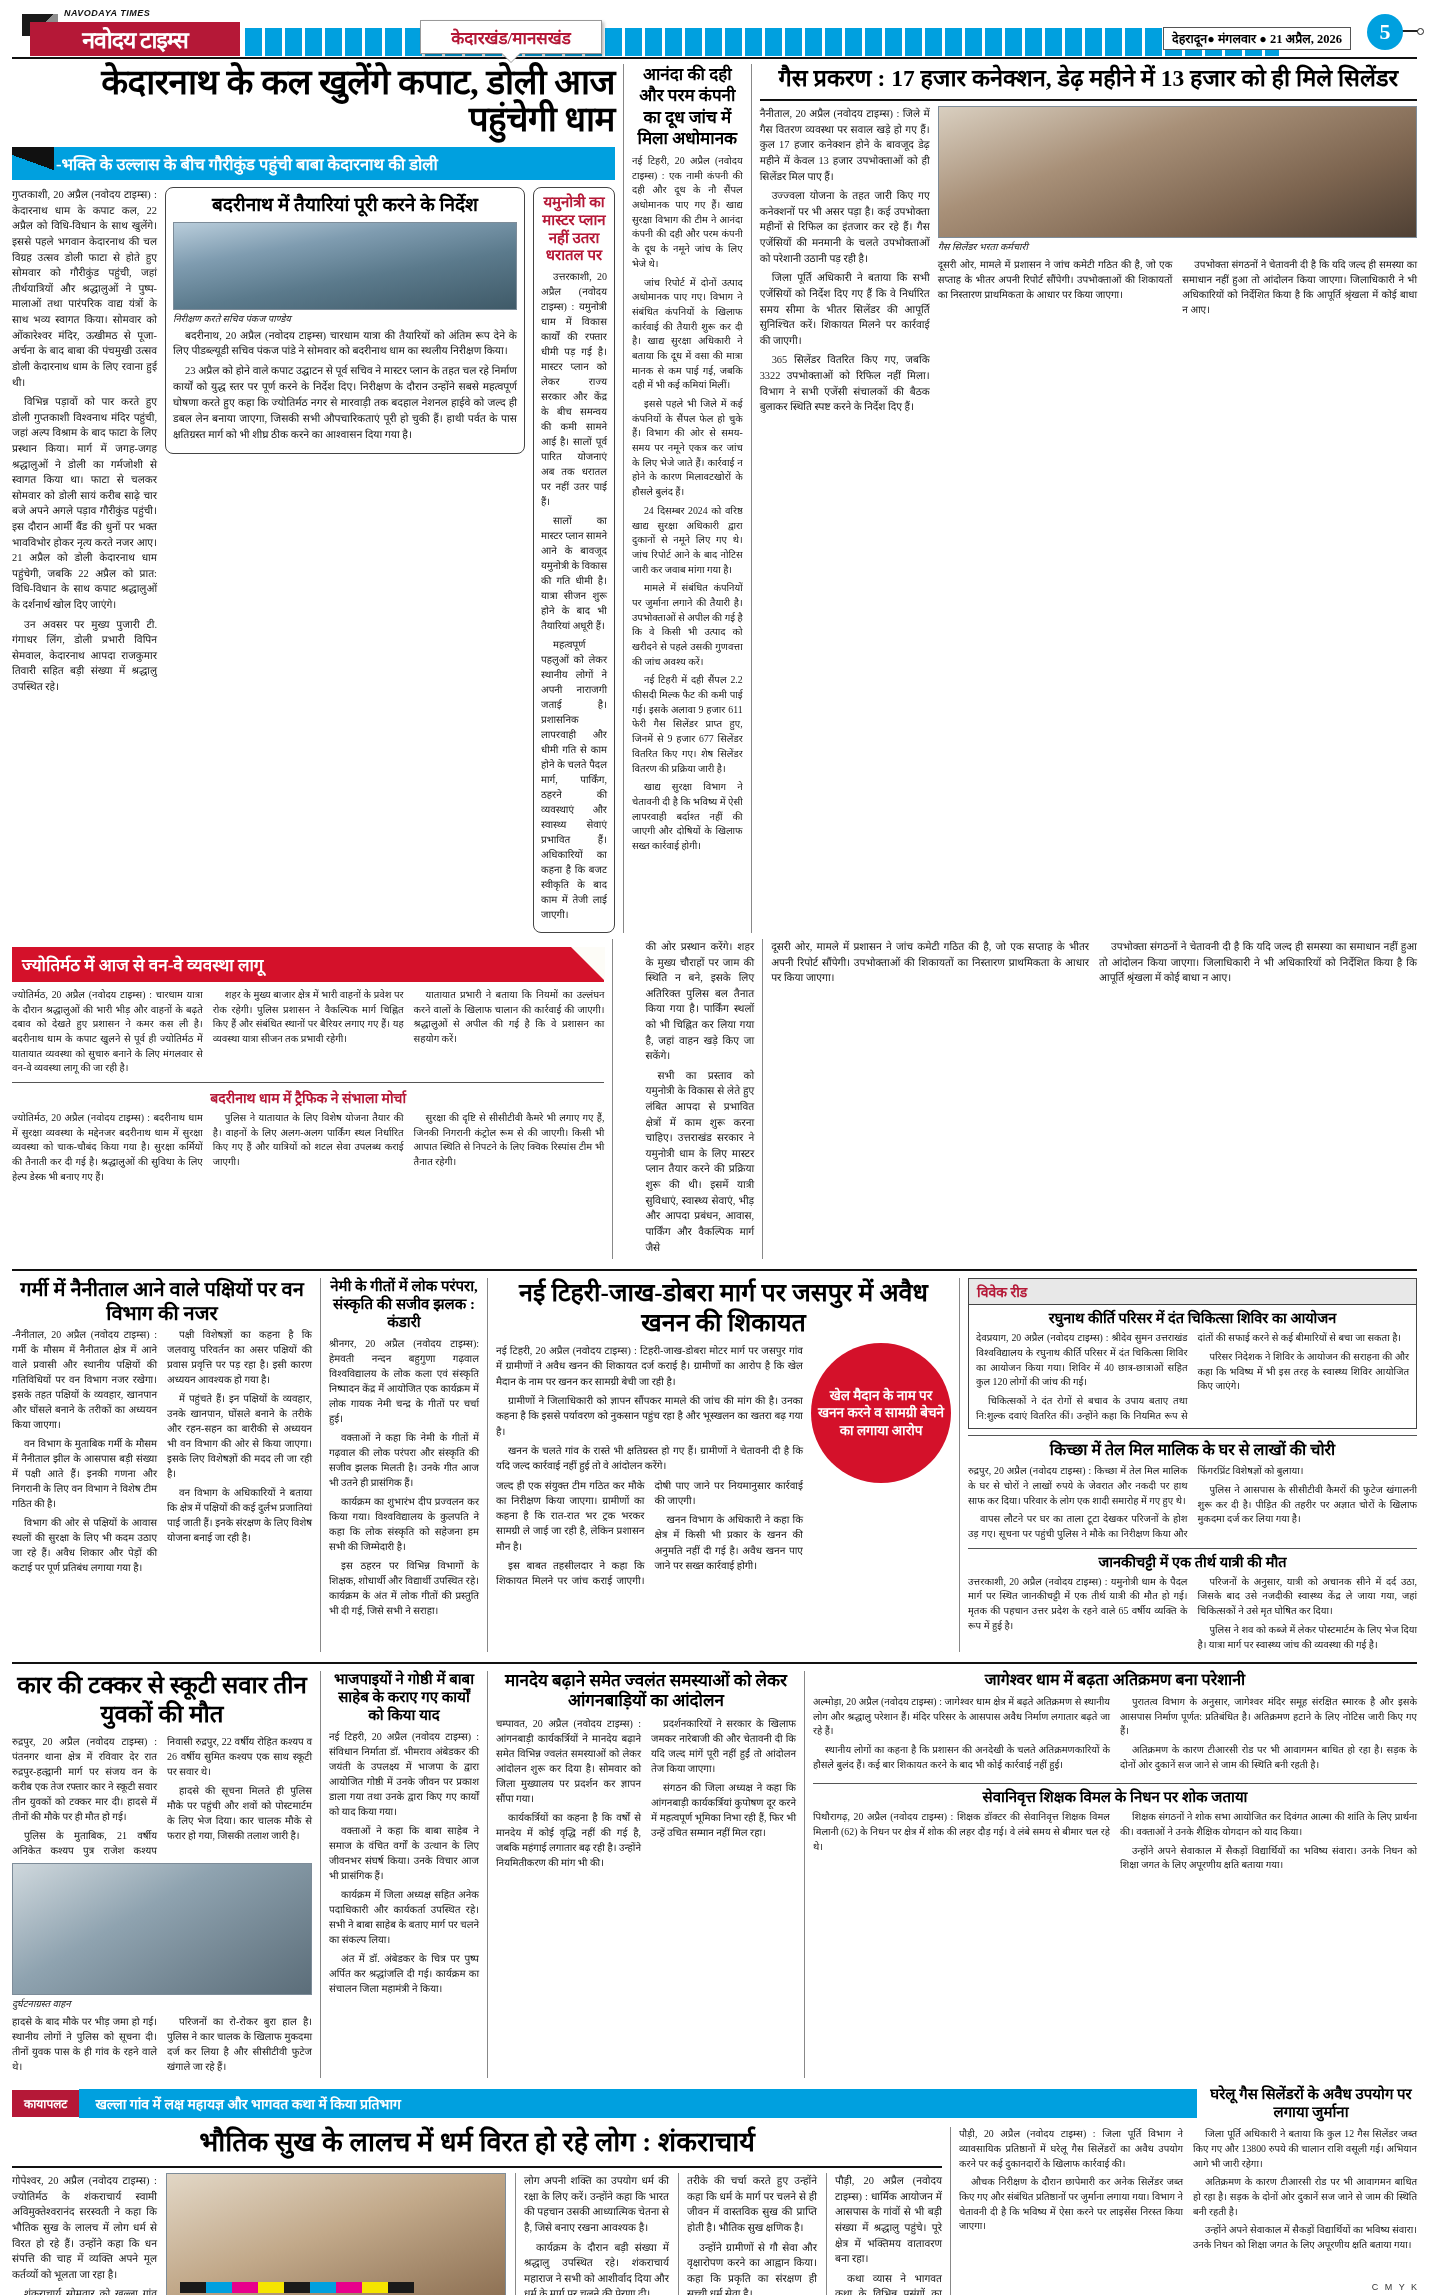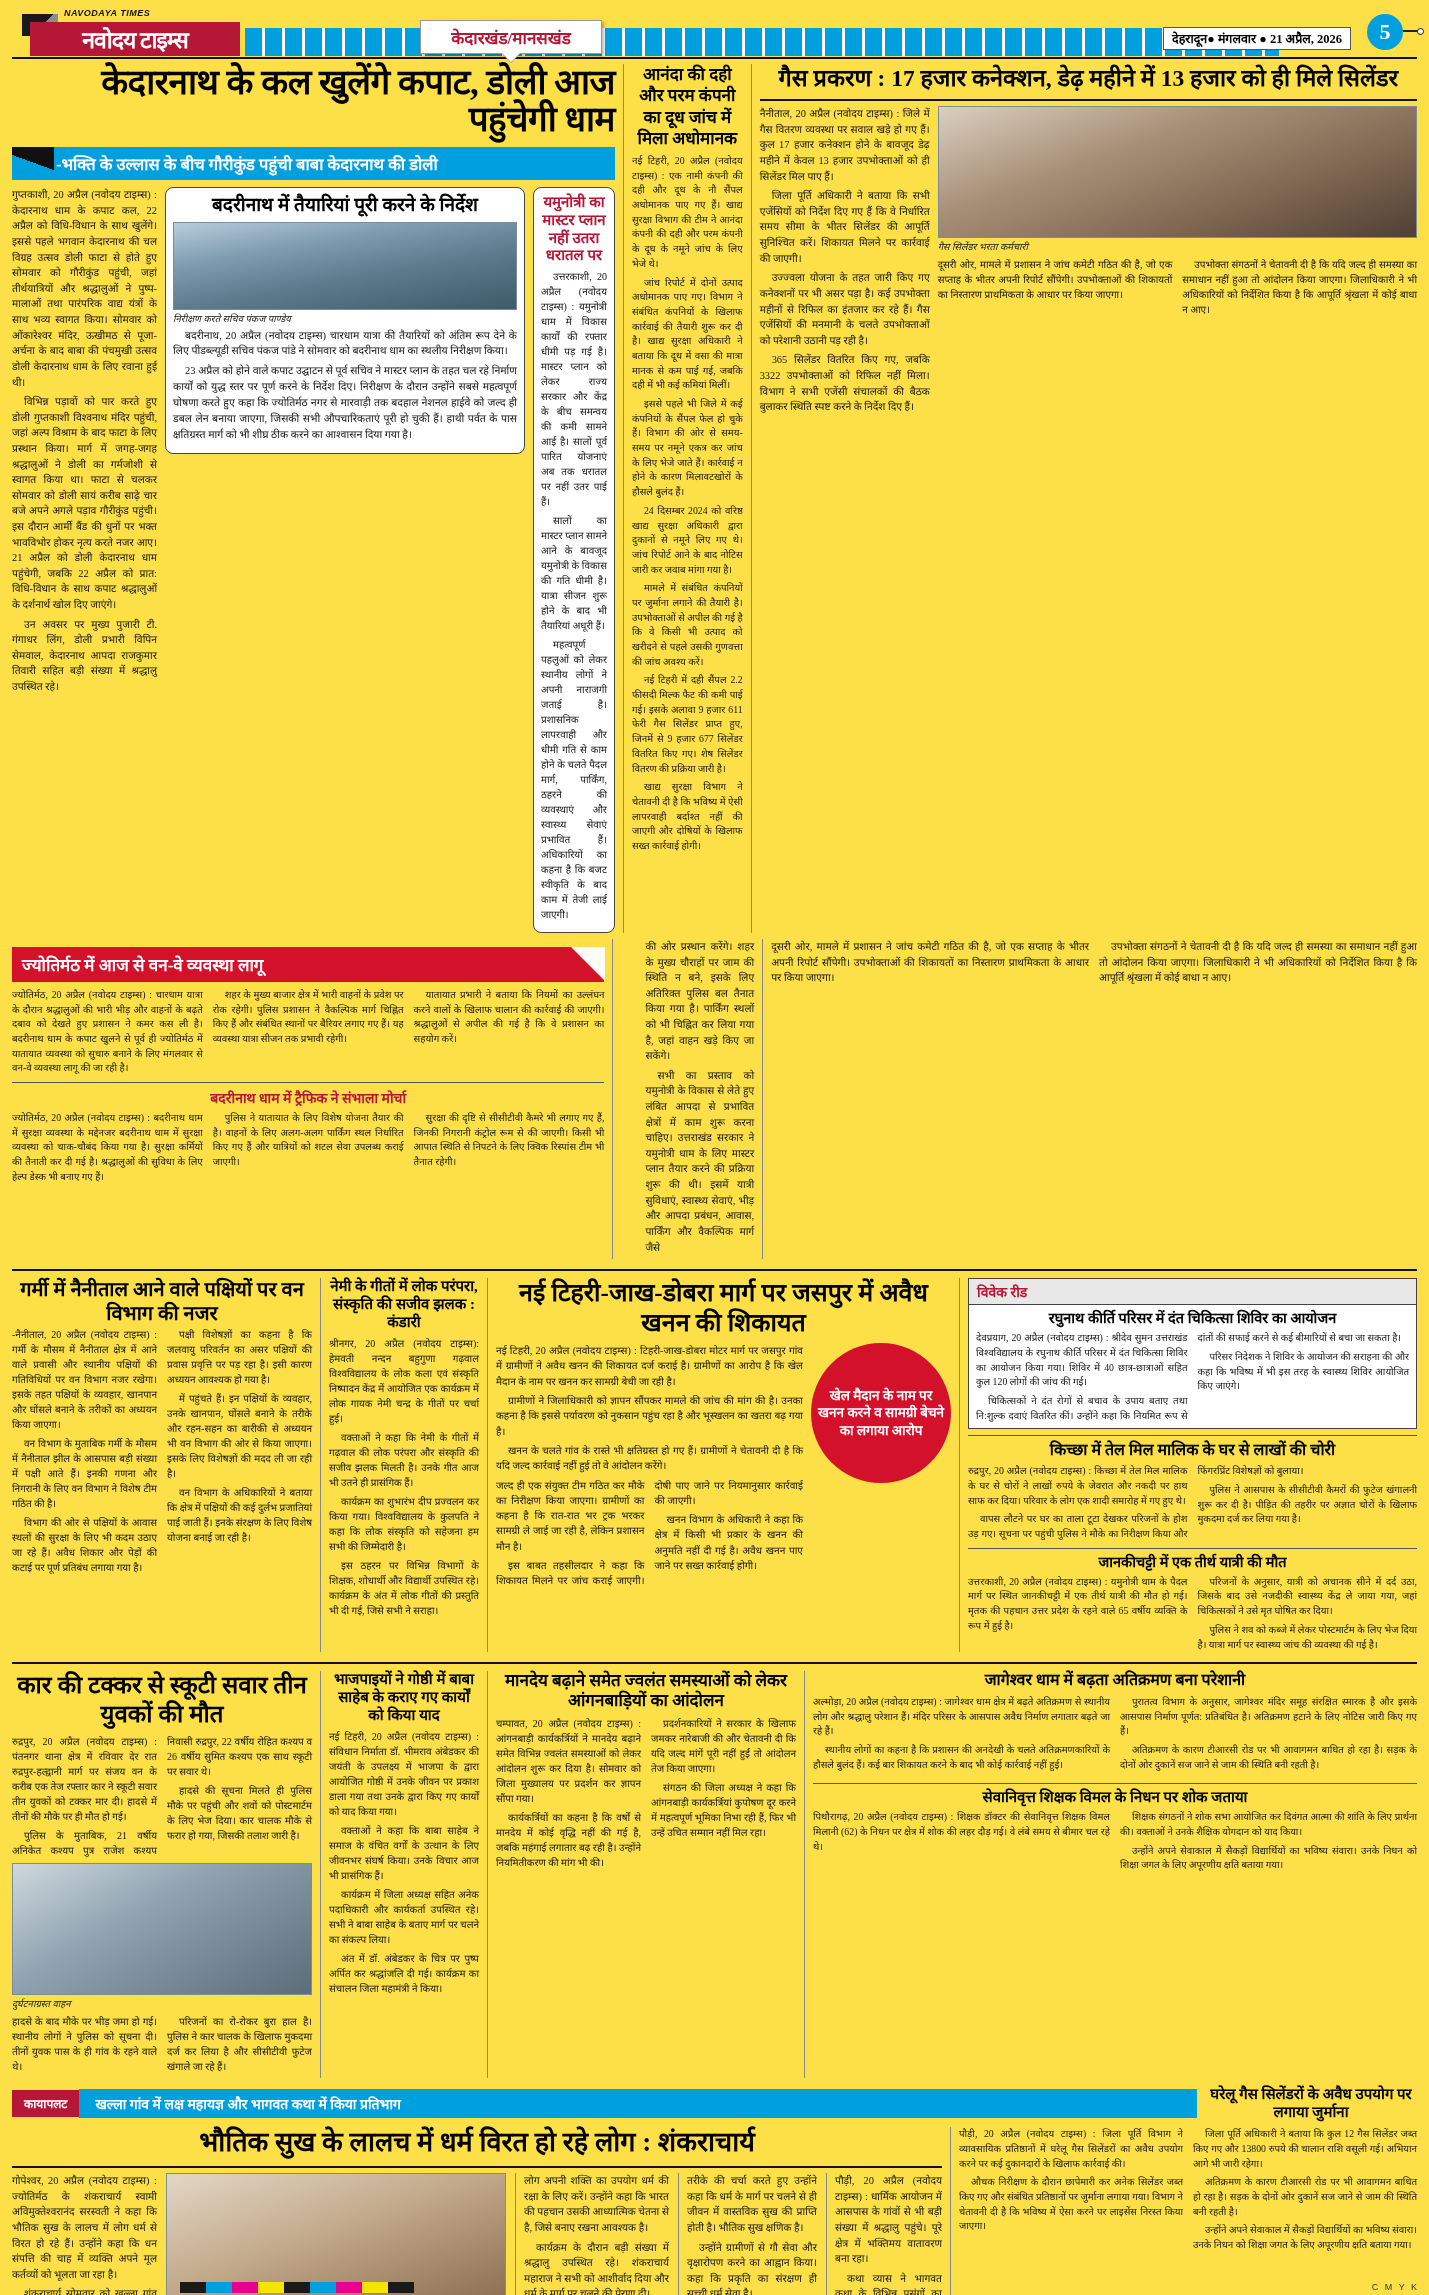--- a/index.html
+++ b/index.html
@@ -1,20 +1,20 @@
 <!DOCTYPE html>
 <html lang="hi"><head>
 <meta charset="utf-8">
 <title>Navodaya Times - Page 5</title>
 <style>
   html,body{margin:0;padding:0;background:#8a8a8a;}
   body{font-family:"Liberation Serif", serif;}
   .page{
     position:relative;width:1429px;height:2295px;margin:0 auto;
-    background:#fde047;overflow:hidden;
+    background:#ffffff;overflow:hidden;
   }
   
   .masthead{position:relative;height:58px;}
   .mh-nt-small{position:absolute;left:64px;top:8px;font-family:"Liberation Sans",sans-serif;
     font-size:9px;font-style:italic;font-weight:bold;letter-spacing:.5px;color:#111;}
   .mh-corner{position:absolute;left:22px;top:14px;width:36px;height:22px;
     background:linear-gradient(135deg,#1a1a1a 0%,#1a1a1a 55%,#8d8d8d 55%,#8d8d8d 100%);}
   .mh-logo{position:absolute;left:30px;top:22px;width:210px;height:34px;background:#b51837;
     display:flex;align-items:center;justify-content:center;}
   .mh-logo span{color:#fff;font-weight:bold;font-size:23px;letter-spacing:-1px;
@@ -181,22 +181,22 @@
           <p>खाद्य सुरक्षा विभाग ने चेतावनी दी है कि भविष्य में ऐसी लापरवाही बर्दाश्त नहीं की जाएगी और दोषियों के खिलाफ सख्त कार्रवाई होगी।</p>
         </div>
       </div>
 
       <div class="tz-right vline pad-l">
         <div class="big-head-r">गैस प्रकरण : 17 हजार कनेक्शन, डेढ़ महीने में 13 हजार को ही मिले सिलेंडर</div>
         <div class="hdr-line"></div>
         <div style="display:flex;gap:8px;">
           <div style="width:170px;" class="col">
             <p class="noind">नैनीताल, 20 अप्रैल (नवोदय टाइम्स) : जिले में गैस वितरण व्यवस्था पर सवाल खड़े हो गए हैं। कुल 17 हजार कनेक्शन होने के बावजूद डेढ़ महीने में केवल 13 हजार उपभोक्ताओं को ही सिलेंडर मिल पाए हैं।</p>
+            <p>उज्ज्वला योजना के तहत जारी किए गए कनेक्शनों पर भी असर पड़ा है। कई उपभोक्ता महीनों से रिफिल का इंतजार कर रहे हैं। गैस एजेंसियों की मनमानी के चलते उपभोक्ताओं को परेशानी उठानी पड़ रही है।</p>
             <p>जिला पूर्ति अधिकारी ने बताया कि सभी एजेंसियों को निर्देश दिए गए हैं कि वे निर्धारित समय सीमा के भीतर सिलेंडर की आपूर्ति सुनिश्चित करें। शिकायत मिलने पर कार्रवाई की जाएगी।</p>
-            <p>उज्ज्वला योजना के तहत जारी किए गए कनेक्शनों पर भी असर पड़ा है। कई उपभोक्ता महीनों से रिफिल का इंतजार कर रहे हैं। गैस एजेंसियों की मनमानी के चलते उपभोक्ताओं को परेशानी उठानी पड़ रही है।</p>
             <p>365 सिलेंडर वितरित किए गए, जबकि 3322 उपभोक्ताओं को रिफिल नहीं मिला। विभाग ने सभी एजेंसी संचालकों की बैठक बुलाकर स्थिति स्पष्ट करने के निर्देश दिए हैं।</p>
           </div>
           <div style="flex:1;">
             <div class="photo p2" style="height:130px;"></div>
             <div class="photo-cap">गैस सिलेंडर भरता कर्मचारी</div>
             <div class="col two-col" style="font-size:10px;margin-top:4px;">
               <p class="noind">दूसरी ओर, मामले में प्रशासन ने जांच कमेटी गठित की है, जो एक सप्ताह के भीतर अपनी रिपोर्ट सौंपेगी। उपभोक्ताओं की शिकायतों का निस्तारण प्राथमिकता के आधार पर किया जाएगा।</p>
               <p>उपभोक्ता संगठनों ने चेतावनी दी है कि यदि जल्द ही समस्या का समाधान नहीं हुआ तो आंदोलन किया जाएगा। जिलाधिकारी ने भी अधिकारियों को निर्देशित किया है कि आपूर्ति श्रृंखला में कोई बाधा न आए।</p>
             </div>
           </div>

